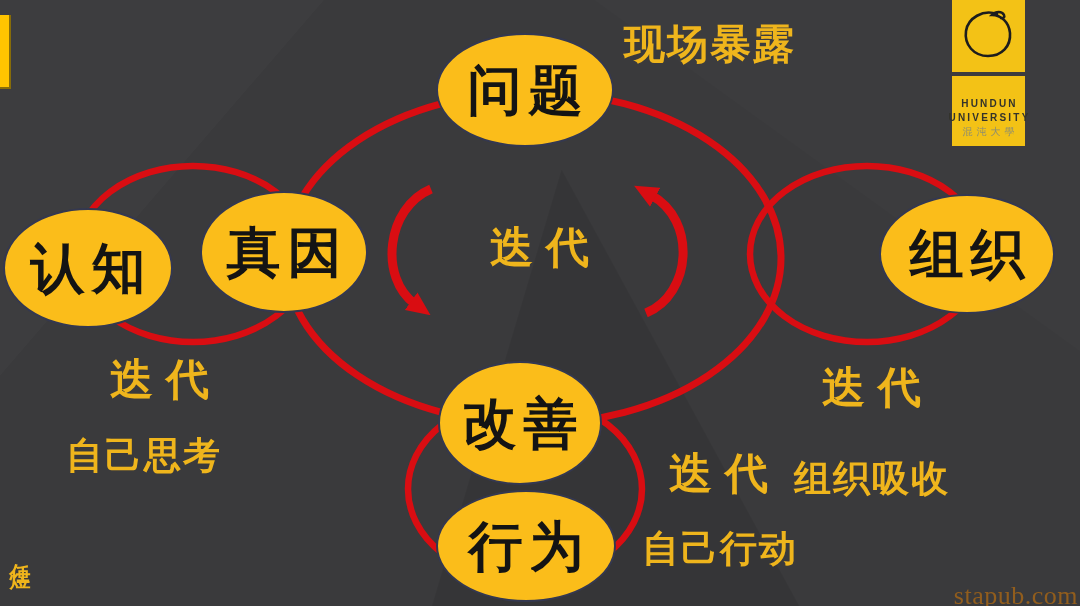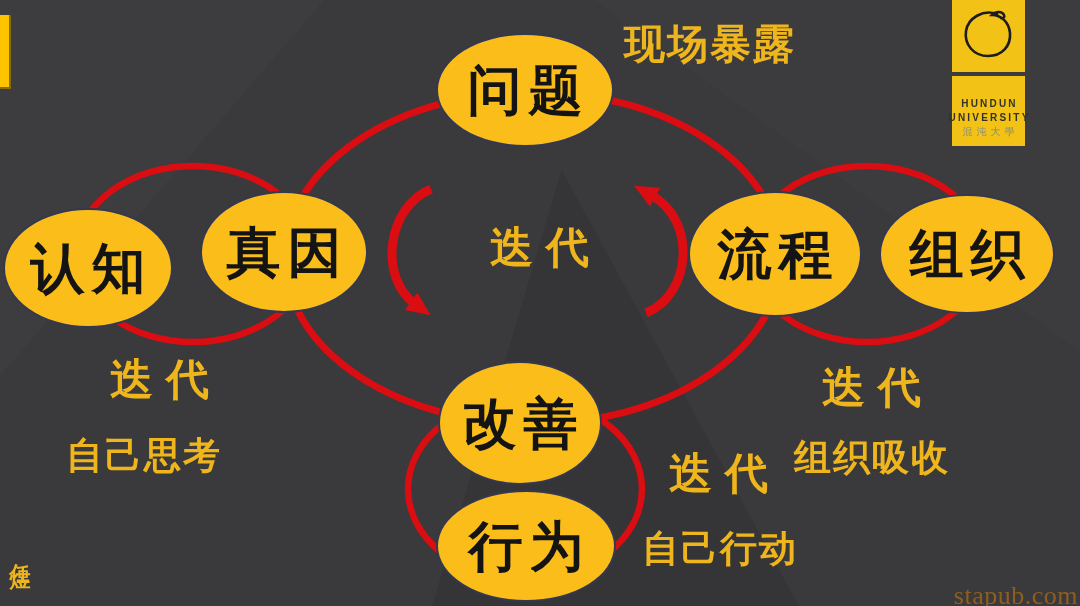--- a/index.html
+++ b/index.html
@@ -101,39 +101,36 @@
 
   <div class="node" style="left:436px;top:33px;width:178px;height:114px;">
     <span>问题</span>
   </div>
   <div class="node" style="left:3px;top:208px;width:170px;height:120px;">
     <span>认知</span>
   </div>
   <div class="node" style="left:200px;top:191px;width:168px;height:122px;">
     <span>真因</span>
   </div>
-  <div class="node" style="left:688px;top:191px;width:174px;height:126px;">
-    <span>流程</span>
-  </div>
   <div class="node" style="left:438px;top:361px;width:164px;height:124px;">
     <span>改善</span>
   </div>
   <div class="node" style="left:879px;top:194px;width:176px;height:120px;">
     <span>组织</span>
   </div>
   <div class="node" style="left:436px;top:490px;width:180px;height:112px;align-items:center;">
     <span>行为</span>
   </div>
 
   <div class="ann mid" style="left:610px;top:24px;width:200px;">现场暴露</div>
   <div class="ann big" style="left:453px;top:226px;width:160px;">迭代</div>
   <div class="ann big" style="left:73px;top:358px;width:160px;">迭代</div>
   <div class="ann sub" style="left:44px;top:437px;width:200px;">自己思考</div>
   <div class="ann big" style="left:785px;top:366px;width:160px;">迭代</div>
-  <div class="ann sub" style="left:772px;top:439px;width:200px;">组织吸收</div>
+  <div class="ann sub" style="left:772px;top:460px;width:200px;">组织吸收</div>
   <div class="ann big" style="left:632px;top:452px;width:160px;">迭代</div>
   <div class="ann sub" style="left:620px;top:530px;width:200px;">自己行动</div>
 
   <div class="corner-bar"></div>
 
   <div class="logo">
     <div class="logo-mark">
       <svg width="60" height="60" viewBox="0 0 60 60">
         <path d="M38 8 C24 3 9 12 7 25 C5 39 15 50 29 50 C43 50 52 40 51 27 C50 16 42 9 33 9 C37 5 43 5 45 9 C46 11 44 13 42 12" fill="none" stroke="#1d1d1d" stroke-width="2.6" stroke-linecap="round"></path>
       </svg>

